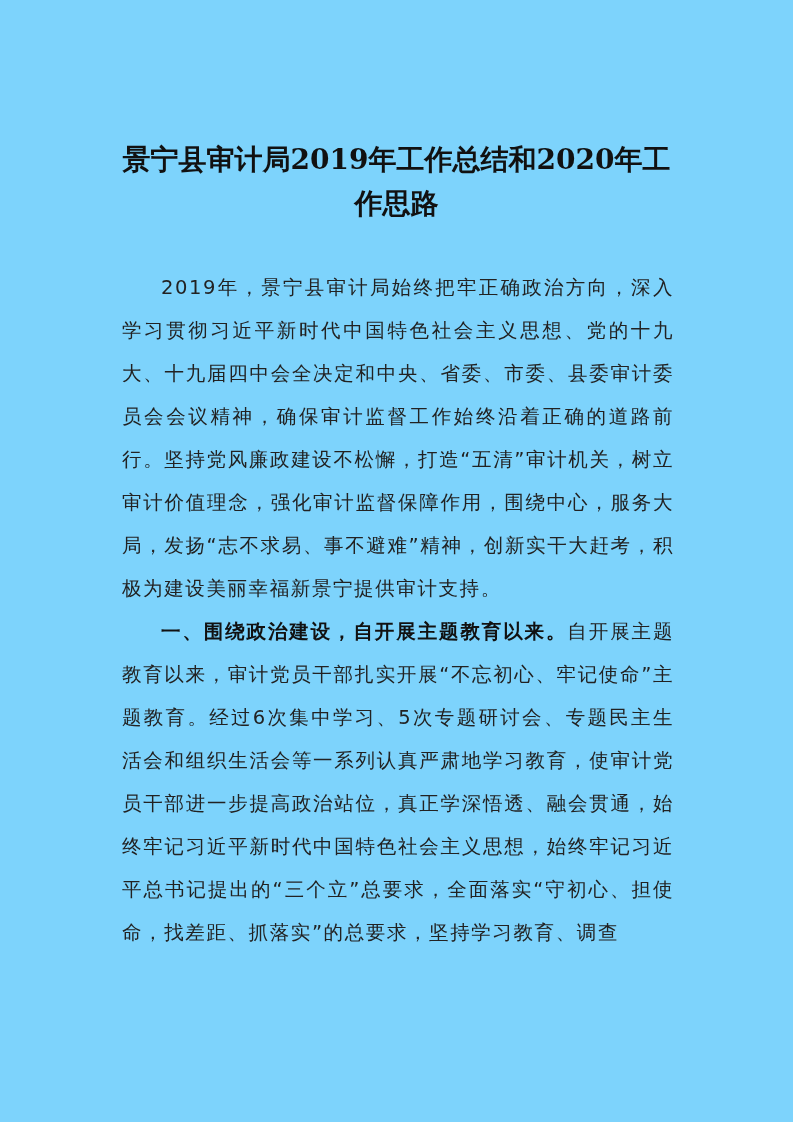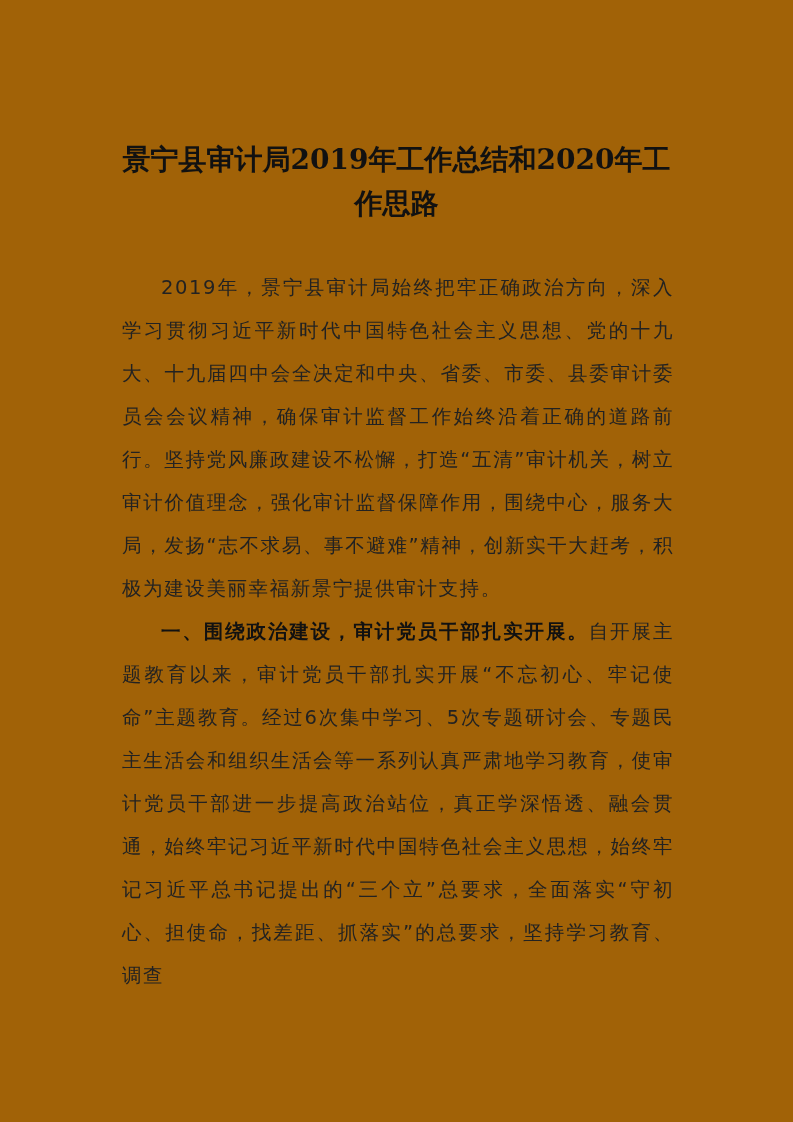--- a/index.html
+++ b/index.html
@@ -1,17 +1,17 @@
 <!DOCTYPE html>
 <html><head>
 <meta charset="utf-8">
 <style>
   html, body { margin: 0; padding: 0; background: #ffffff; }
   body { width: 793px; height: 1122px; position: relative; overflow: hidden; }
-  .page { position: absolute; left: 0; top: 0; width: 793px; height: 1122px; background: #a16207; }
+  .page { position: absolute; left: 0; top: 0; width: 793px; height: 1122px; background: #7dd3fc; }
   .title {
     position: absolute; left: 110px; width: 573px; top: 138px;
     text-align: center; font-family: "DejaVu Serif", "Liberation Serif", serif;
     font-weight: bold; font-size: 28px; line-height: 44px; color: #111; margin: 0;
   }
   .body {
     position: absolute; left: 122px; width: 552px; top: 266px;
     font-family: "DejaVu Sans", "Liberation Sans", sans-serif;
     font-size: 19.5px; line-height: 43px; color: #222;
     letter-spacing: 1.6px; text-align: justify;
@@ -23,16 +23,16 @@
 <body>
 
 <div class="page">
   <h1 class="title">景宁县审计局2019年工作总结和2020年工作思路</h1>
 
   <div class="body">
     <p>
       <span>2019年，景宁县审计局始终把牢正确政治方向，深入学习贯彻习近平新时代中国特色社会主义思想、党的十九大、十九届四中会全决定和中央、省委、市委、县委审计委员会会议精神，确保审计监督工作始终沿着正确的道路前行。坚持党风廉政建设不松懈，打造“五清”审计机关，树立审计价值理念，强化审计监督保障作用，围绕中心，服务大局，发扬“志不求易、事不避难”精神，创新实干大赶考，积极为建设美丽幸福新景宁提供审计支持。</span>
     </p>
     <p>
-      <span class="lead">一、围绕政治建设，审计党员干部扎实开展。</span><span>自开展主题教育以来，审计党员干部扎实开展“不忘初心、牢记使命”主题教育。经过6次集中学习、5次专题研讨会、专题民主生活会和组织生活会等一系列认真严肃地学习教育，使审计党员干部进一步提高政治站位，真正学深悟透、融会贯通，始终牢记习近平新时代中国特色社会主义思想，始终牢记习近平总书记提出的“三个立”总要求，全面落实“守初心、担使命，找差距、抓落实”的总要求，坚持学习教育、调查</span>
+      <span class="lead">一、围绕政治建设，自开展主题教育以来。</span><span>自开展主题教育以来，审计党员干部扎实开展“不忘初心、牢记使命”主题教育。经过6次集中学习、5次专题研讨会、专题民主生活会和组织生活会等一系列认真严肃地学习教育，使审计党员干部进一步提高政治站位，真正学深悟透、融会贯通，始终牢记习近平新时代中国特色社会主义思想，始终牢记习近平总书记提出的“三个立”总要求，全面落实“守初心、担使命，找差距、抓落实”的总要求，坚持学习教育、调查</span>
     </p>
   </div>
 </div>
 
 </body></html>

